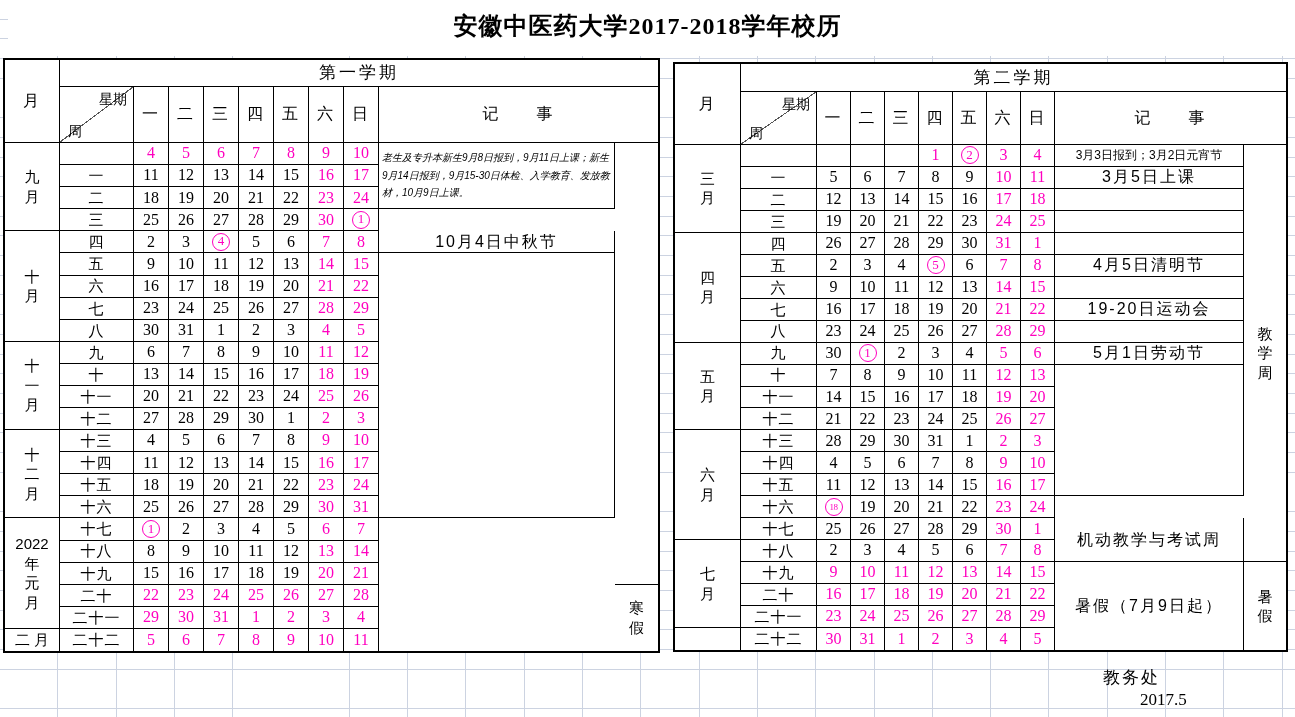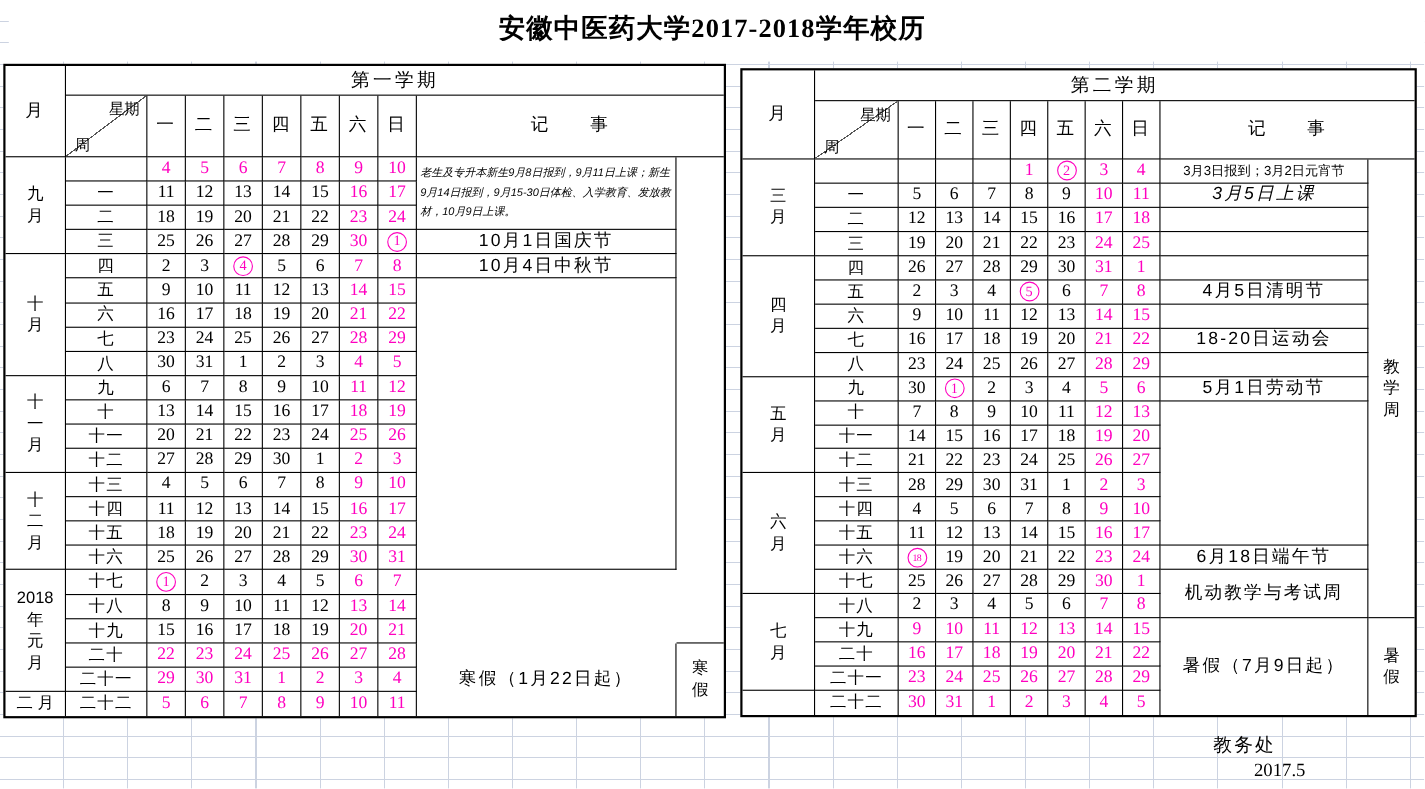--- a/index.html
+++ b/index.html
@@ -85,21 +85,21 @@
       <div class="cell vstack" style="grid-area: 3 / 1 / 7 / 2;">九
 月</div>
       <div class="cell vstack" style="grid-area: 7 / 1 / 12 / 2;">十
 月</div>
       <div class="cell vstack" style="grid-area: 12 / 1 / 16 / 2;">十
 一
 月</div>
       <div class="cell vstack" style="grid-area: 16 / 1 / 20 / 2;">十
 二
 月</div>
-      <div class="cell vstack" style="grid-area: 20 / 1 / 25 / 2;">2018
+      <div class="cell vstack" style="grid-area: 20 / 1 / 25 / 2;">2022
 年
 元
 月</div>
       <div class="cell vstack" style="grid-area: 25 / 1 / 26 / 2; border-bottom: none;">二 月</div>
       <div class="cell wk" style="grid-area: 3 / 2 / 4 / 3;"></div>
       <div class="cell wk" style="grid-area: 4 / 2 / 5 / 3;">一</div>
       <div class="cell wk" style="grid-area: 5 / 2 / 6 / 3;">二</div>
       <div class="cell wk" style="grid-area: 6 / 2 / 7 / 3;">三</div>
       <div class="cell wk" style="grid-area: 7 / 2 / 8 / 3;">四</div>
       <div class="cell wk" style="grid-area: 8 / 2 / 9 / 3;">五</div>
@@ -281,24 +281,22 @@
       <div class="cell num pink" style="grid-area: 24 / 8 / 25 / 9;">3</div>
       <div class="cell num pink" style="grid-area: 24 / 9 / 25 / 10;">4</div>
       <div class="cell num pink" style="grid-area: 25 / 3 / 26 / 4; border-bottom: none;">5</div>
       <div class="cell num pink" style="grid-area: 25 / 4 / 26 / 5; border-bottom: none;">6</div>
       <div class="cell num pink" style="grid-area: 25 / 5 / 26 / 6; border-bottom: none;">7</div>
       <div class="cell num pink" style="grid-area: 25 / 6 / 26 / 7; border-bottom: none;">8</div>
       <div class="cell num pink" style="grid-area: 25 / 7 / 26 / 8; border-bottom: none;">9</div>
       <div class="cell num pink" style="grid-area: 25 / 8 / 26 / 9; border-bottom: none;">10</div>
       <div class="cell num pink" style="grid-area: 25 / 9 / 26 / 10; border-bottom: none;">11</div>
       <div class="cell note xs" style="grid-area: 3 / 10 / 6 / 11;">老生及专升本新生9月8日报到，9月11日上课；新生9月14日报到，9月15-30日体检、入学教育、发放教材，10月9日上课。</div>
-      <div class="cell note" style="grid-area: 6 / 10 / 7 / 11;">10月1日国庆节</div>
       <div class="cell note" style="grid-area: 7 / 10 / 8 / 11;">10月4日中秋节</div>
       <div class="cell note" style="grid-area: 8 / 10 / 20 / 11;"></div>
-      <div class="cell note" style="grid-area: 23 / 10 / 26 / 11; border-bottom: none;">寒假（1月22日起）</div>
       <div class="cell vstack side" style="grid-area: 3 / 11 / 23 / 12; border-right: none;"></div>
       <div class="cell vstack side" style="grid-area: 23 / 11 / 26 / 12; border-bottom: none; border-right: none;">寒
 假</div>
     </div>
   <div id="t2" class="cal-table" style="left: 673px; top: 62px; width: 615px; height: 590px; grid-template-columns: 66px 76px repeat(7, 34px) 189px 42px; grid-template-rows: 28px 53px repeat(23, 1fr);">
       <div class="cell hdr" style="grid-area: 1 / 1 / 3 / 2;">月</div>
       <div class="cell hdr title1" style="grid-area: 1 / 2 / 2 / 12; border-right: none;">第二学期</div>
       <div class="cell diag" style="grid-area: 2 / 2 / 3 / 3;">
         <span class="diag-line"></span>
         <span class="dt">星期</span>
@@ -509,31 +507,30 @@
       <div class="cell num pink" style="grid-area: 24 / 8 / 25 / 9;">28</div>
       <div class="cell num pink" style="grid-area: 24 / 9 / 25 / 10;">29</div>
       <div class="cell num pink" style="grid-area: 25 / 3 / 26 / 4; border-bottom: none;">30</div>
       <div class="cell num pink" style="grid-area: 25 / 4 / 26 / 5; border-bottom: none;">31</div>
       <div class="cell num pink" style="grid-area: 25 / 5 / 26 / 6; border-bottom: none;">1</div>
       <div class="cell num pink" style="grid-area: 25 / 6 / 26 / 7; border-bottom: none;">2</div>
       <div class="cell num pink" style="grid-area: 25 / 7 / 26 / 8; border-bottom: none;">3</div>
       <div class="cell num pink" style="grid-area: 25 / 8 / 26 / 9; border-bottom: none;">4</div>
       <div class="cell num pink" style="grid-area: 25 / 9 / 26 / 10; border-bottom: none;">5</div>
       <div class="cell note s" style="grid-area: 3 / 10 / 4 / 11;">3月3日报到；3月2日元宵节</div>
-      <div class="cell note" style="grid-area: 4 / 10 / 5 / 11; font-style: italic;">3月5日上课</div>
+      <div class="cell note" style="grid-area: 4 / 10 / 5 / 11;">3月5日上课</div>
       <div class="cell note" style="grid-area: 5 / 10 / 6 / 11;"></div>
       <div class="cell note" style="grid-area: 6 / 10 / 7 / 11;"></div>
       <div class="cell note" style="grid-area: 7 / 10 / 8 / 11;"></div>
       <div class="cell note" style="grid-area: 8 / 10 / 9 / 11;">4月5日清明节</div>
       <div class="cell note" style="grid-area: 9 / 10 / 10 / 11;"></div>
-      <div class="cell note" style="grid-area: 10 / 10 / 11 / 11;">18-20日运动会</div>
+      <div class="cell note" style="grid-area: 10 / 10 / 11 / 11;">19-20日运动会</div>
       <div class="cell note" style="grid-area: 11 / 10 / 12 / 11;"></div>
       <div class="cell note" style="grid-area: 12 / 10 / 13 / 11;">5月1日劳动节</div>
       <div class="cell note" style="grid-area: 13 / 10 / 19 / 11;"></div>
-      <div class="cell note" style="grid-area: 19 / 10 / 20 / 11;">6月18日端午节</div>
       <div class="cell note" style="grid-area: 20 / 10 / 22 / 11;">机动教学与考试周</div>
       <div class="cell note" style="grid-area: 22 / 10 / 26 / 11; border-bottom: none;">暑假（7月9日起）</div>
       <div class="cell vstack side" style="grid-area: 3 / 11 / 22 / 12; border-right: none;">教
 学
 周</div>
       <div class="cell vstack side" style="grid-area: 22 / 11 / 26 / 12; border-bottom: none; border-right: none;">暑
 假</div>
     </div>
 
   <div class="footer-text" style="left:1103px; top:666px;">教务处</div>

